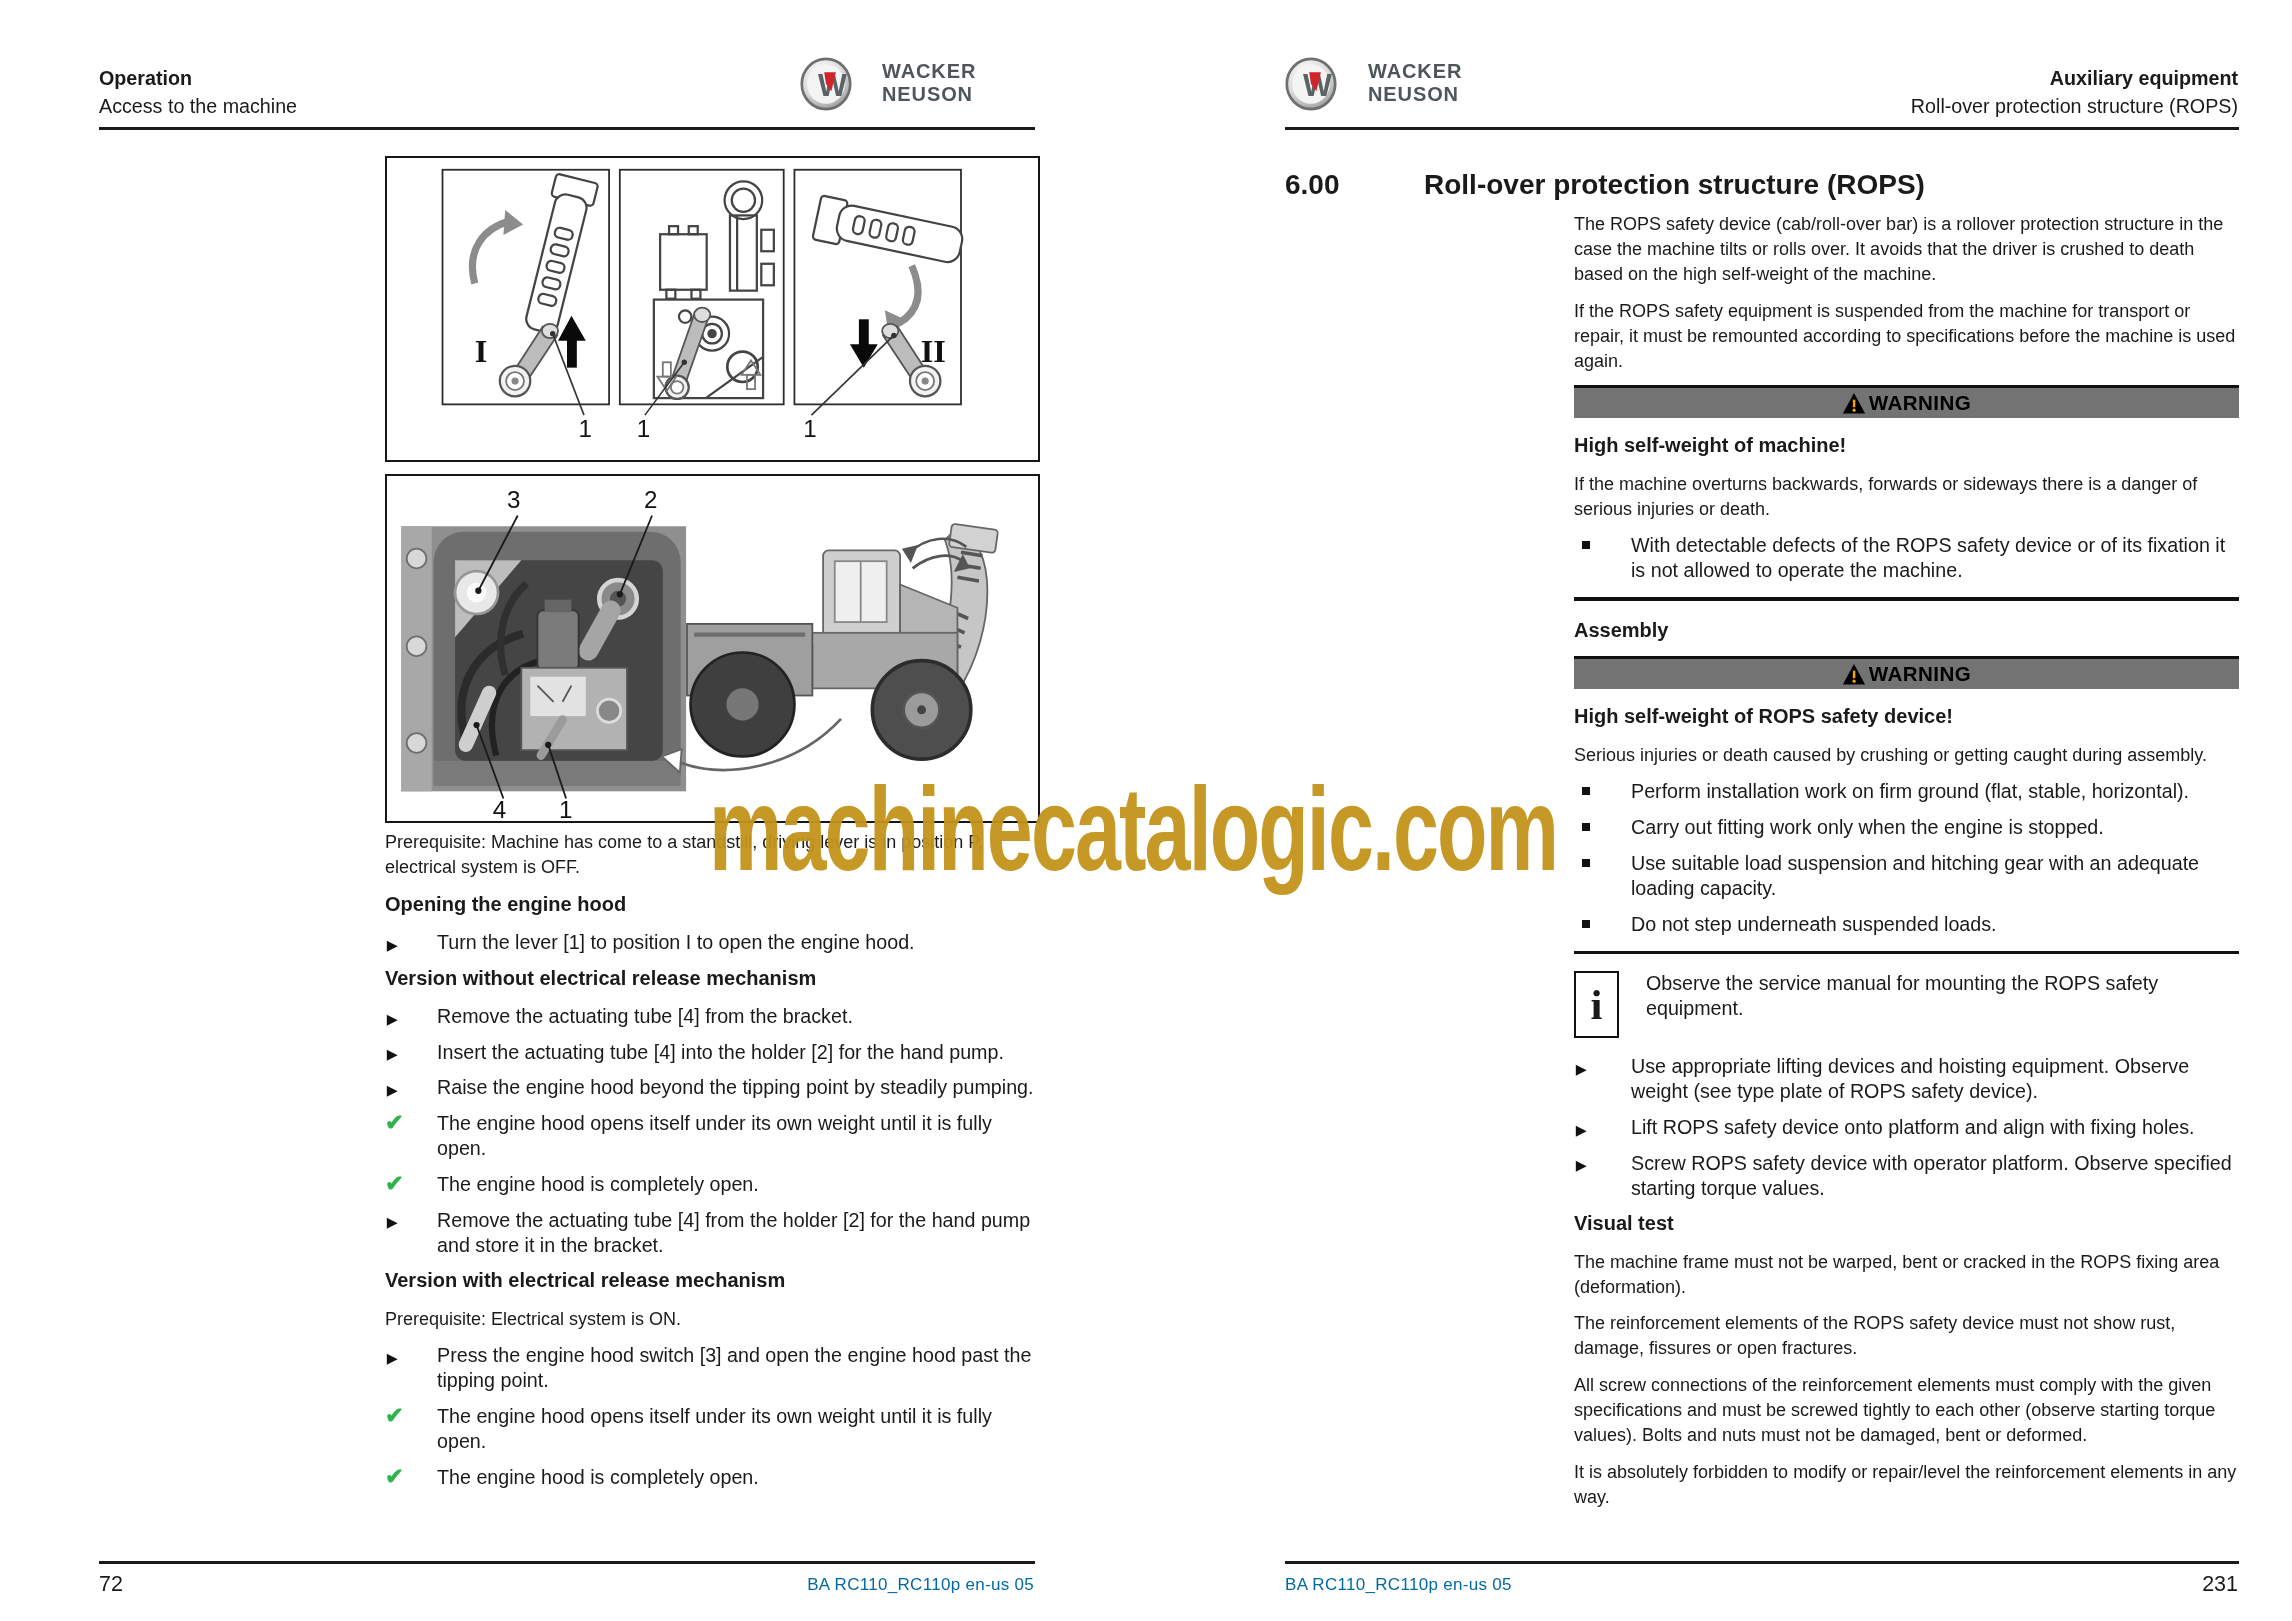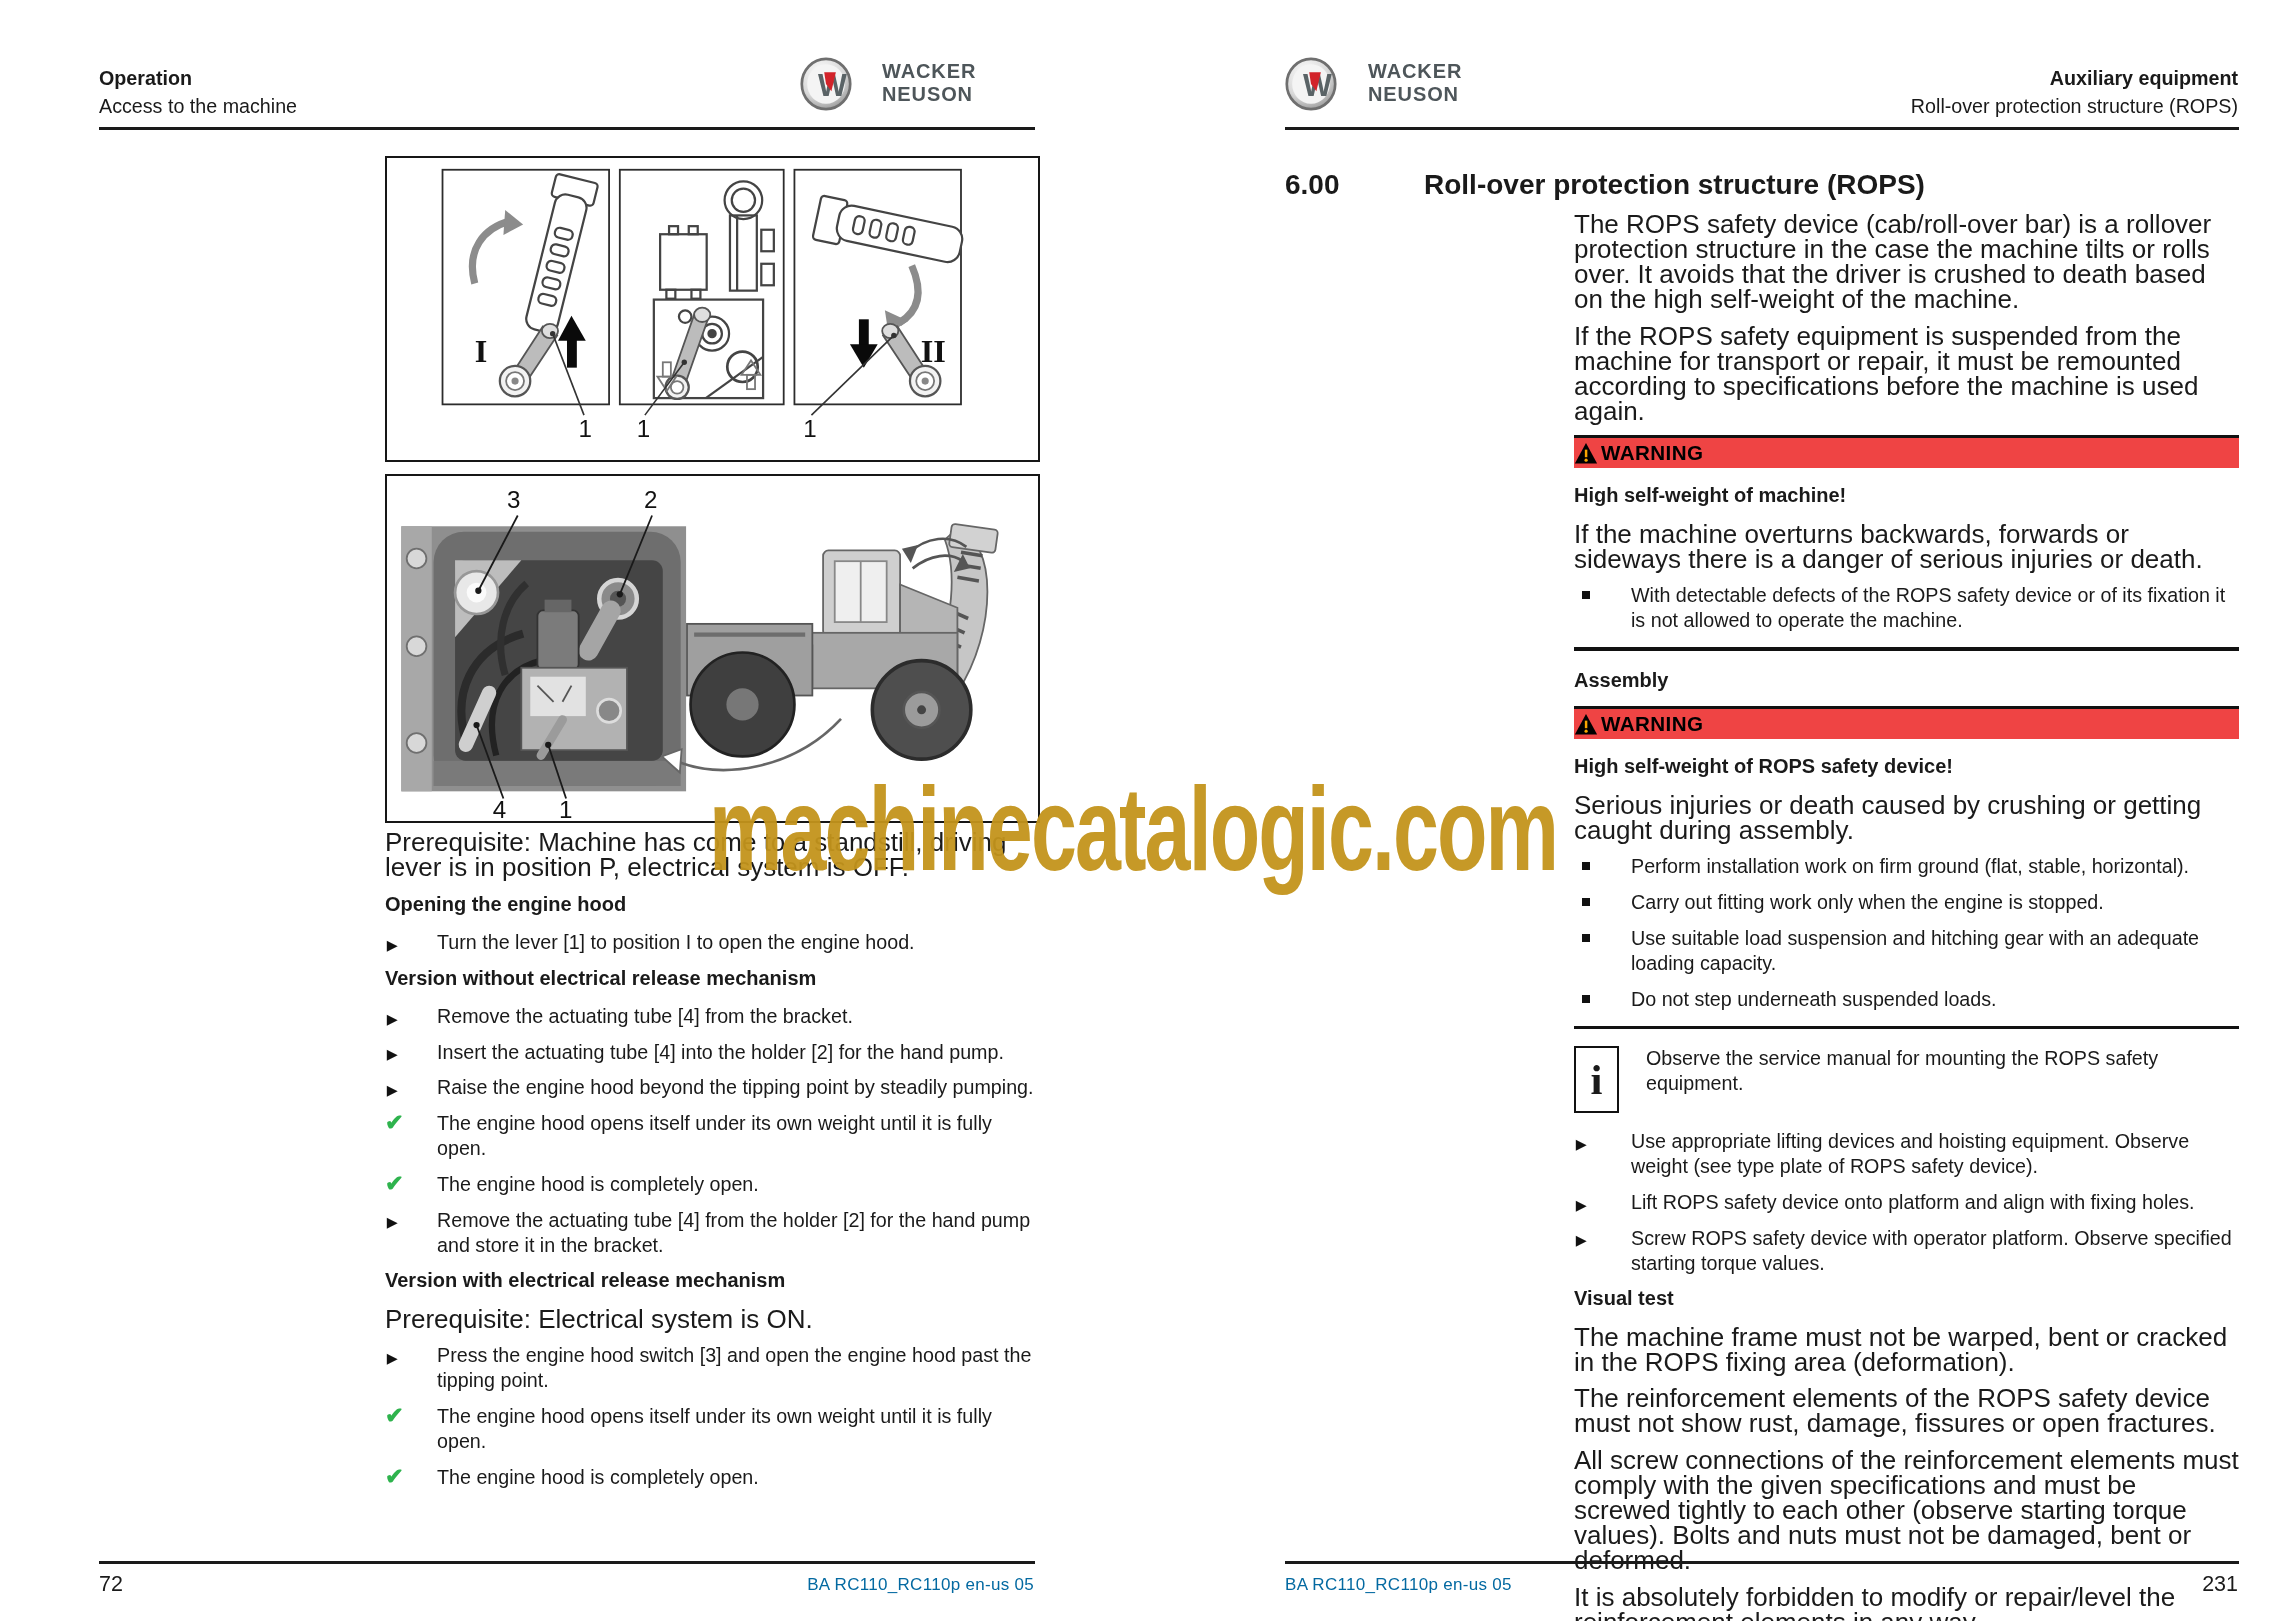--- a/index.html
+++ b/index.html
@@ -22,30 +22,30 @@
   .docid{position:absolute;top:1567px;font-size:17px;color:#0369a1;letter-spacing:0.3px}
 
   
   .sec-num{position:absolute;left:139px;top:161px;font-size:28px;font-weight:bold}
   .sec-title{position:absolute;left:278px;top:161px;font-size:28px;font-weight:bold}
 
   
   .col{position:absolute}
   #colL{left:385px;top:822px;width:651px}
   #colR{left:428px;top:204px;width:665px}
-  .body{font-size:26px;line-height:25px;margin:0 0 11.6px}
+  .body{font-size:18px;line-height:25px;margin:0 0 11.6px}
   .hd{font-size:20px;font-weight:bold;margin:9px 0 13.4px;line-height:25px}
   .it{position:relative;padding-left:52px;margin:0 0 10.7px;font-size:19.7px;line-height:25px}
   #colR .it{padding-left:57px}
   .g-arrow{position:absolute;left:1.8px;top:2.7px;font-size:14.3px;color:#111}
   .g-check{position:absolute;left:0;top:-0.9px;font-size:22.4px;font-weight:bold;color:#2EB34D}
   .g-sq{position:absolute;left:8px;top:8px;width:8px;height:8px;background:#111}
 
-  .warnbar{border-top:3.6px solid #111;background:#ef4444;height:30px;display:flex;align-items:center;
-           gap:3px;margin:3.6px 0 15px;font-weight:bold;font-size:20.6px;letter-spacing:0.4px;color:#000}
+  .warnbar{border-top:3.6px solid #111;background:#737373;height:30px;display:flex;align-items:center;
+           justify-content:center;gap:3px;margin:3.6px 0 15px;font-weight:bold;font-size:20.6px;letter-spacing:0.4px;color:#000}
   .thickrule{height:3.6px;background:#111;margin:14.3px 0 17px}
   .infobox{display:flex;gap:27px;margin:3.6px 0 16px}
   .info-icon{width:41px;height:63px;border:2.7px solid #111;display:flex;align-items:center;justify-content:center;
              font-weight:bold;font-size:43px;flex:0 0 auto;font-family:"Liberation Serif",serif}
   .info-text{font-size:19.7px;line-height:25px}
 
   
   .fig{position:absolute;left:385px;border:2.7px solid #161616;background:#fff;z-index:1}
   #fig1{top:148px;width:651px;height:302px}
   #fig2{top:466px;width:651px;height:345px}

